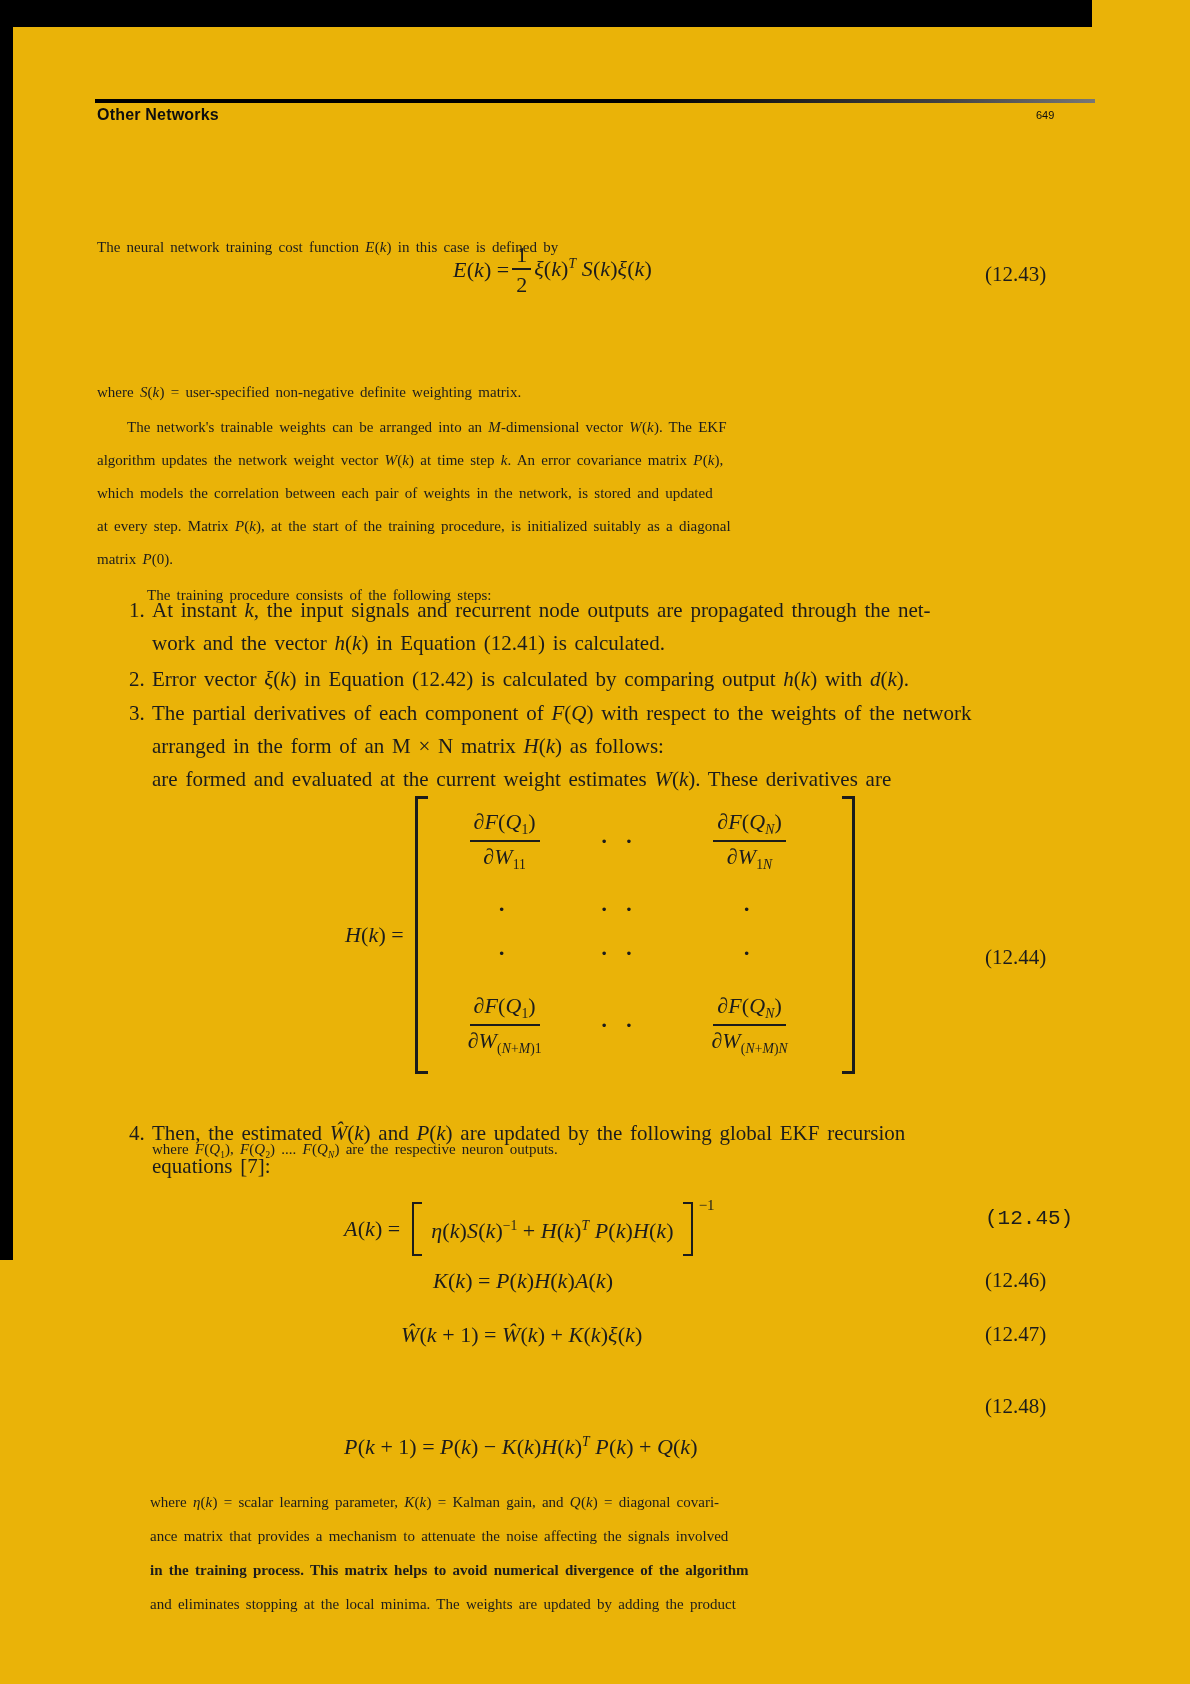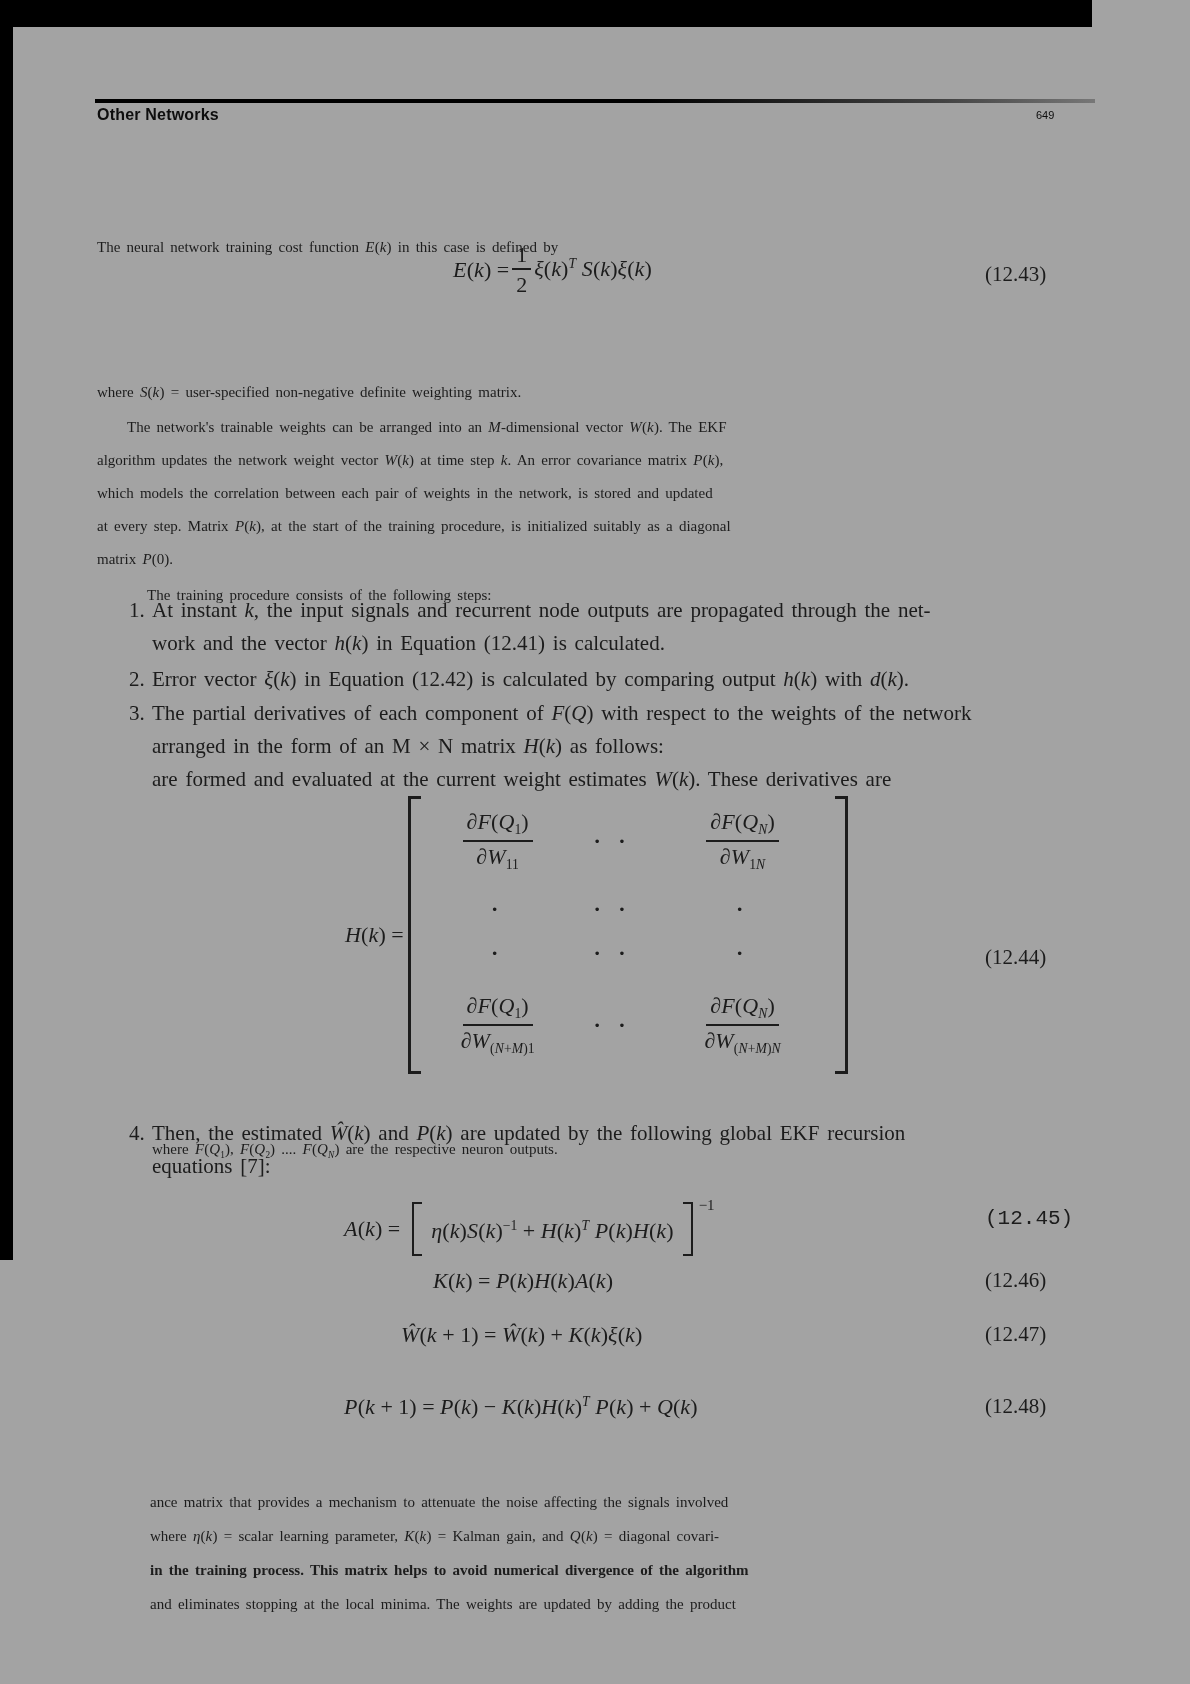--- a/index.html
+++ b/index.html
@@ -1,17 +1,17 @@
 <!DOCTYPE html>
 <html><head>
 <meta charset="utf-8">
 <style>
   html,body{margin:0;padding:0;background:#ffffff;}
   .page{
-    position:relative;width:1190px;height:1684px;background:#a3a3a3;
+    position:relative;width:1190px;height:1684px;background:#eab308;
     font-family:"Liberation Serif","DejaVu Serif",serif;color:#1c1c1c;
     overflow:hidden;
   }
   
   .scan-bar-top{position:absolute;left:0;top:0;width:1092px;height:27px;background:#000;}
   .scan-bar-left{position:absolute;left:0;top:0;width:13px;height:1260px;background:#000;}
   
   .rule{position:absolute;left:95px;top:99px;width:1000px;height:4px;
         background:linear-gradient(to right,#000 0%,#000 55%,#444 85%,#777 100%);}
   .hdr-title{position:absolute;left:97px;top:106px;font-family:"Liberation Sans","DejaVu Sans",sans-serif;
@@ -29,21 +29,21 @@
   
   .eq{position:absolute;font-size:22px;white-space:nowrap;}
   .eq i, .blk i{letter-spacing:.2px;}
   .eqnum{position:absolute;left:985px;font-size:21px;white-space:nowrap;}
   .eqflex{display:inline-flex;align-items:center;margin-left:26px;}
   .frac{display:inline-flex;flex-direction:column;align-items:center;margin:0 3px;}
   .frac .fnum{padding:0 4px 2px;border-bottom:2px solid #1c1c1c;line-height:1.05;}
   .frac .fden{padding-top:3px;line-height:1.05;}
   
   .mtx{display:inline-flex;align-items:center;}
-  .mtx-lhs{margin-right:4px;}
+  .mtx-lhs{margin-right:11px;}
   .brk{width:13px;height:278px;display:inline-block;box-sizing:border-box;}
   .brk-l{border:3px solid #1c1c1c;border-right:none;margin-right:8px;}
   .brk-r{border:3px solid #1c1c1c;border-left:none;margin-left:8px;}
   .mtx-grid{display:grid;grid-template-columns:138px 92px 168px;grid-template-rows:92px 44px 44px 100px;
             align-items:center;justify-items:center;}
   .dots{font-size:22px;font-weight:bold;letter-spacing:6px;}
   
   .sbrk{display:inline-block;width:10px;height:54px;vertical-align:middle;box-sizing:border-box;}
   .sbrk-l{border:2.5px solid #1c1c1c;border-right:none;margin:0 4px 0 6px;}
   .sbrk-r{border:2.5px solid #1c1c1c;border-left:none;margin-left:4px;}
@@ -169,25 +169,25 @@
   <div class="eq" style="left:433px;top:1268px;">
     <span><i>K</i>(<i>k</i>) = <i>P</i>(<i>k</i>)<i>H</i>(<i>k</i>)<i>A</i>(<i>k</i>)</span>
   </div>
   <div class="eqnum" style="top:1268px;">(12.46)</div>
 
   <div class="eq" style="left:401px;top:1322px;">
     <span><i>Ŵ</i>(<i>k</i> + 1) = <i>Ŵ</i>(<i>k</i>) + <i>K</i>(<i>k</i>)<i>ξ</i>(<i>k</i>)</span>
   </div>
   <div class="eqnum" style="top:1322px;">(12.47)</div>
 
-  <div class="eq" style="left:344px;top:1394px;">
+  <div class="eq" style="left:344px;top:1434px;">
     <span><i>P</i>(<i>k</i> + 1) = <i>P</i>(<i>k</i>) − <i>K</i>(<i>k</i>)<i>H</i>(<i>k</i>)<sup><i>T</i></sup> <i>P</i>(<i>k</i>) + <i>Q</i>(<i>k</i>)</span>
   </div>
   <div class="eqnum" style="top:1394px;">(12.48)</div>
 
   <div class="blk" style="left:150px;top:1437px;">
+    <div class="ln" style="height:34px;line-height:34px;">where <i>η</i>(<i>k</i>) = scalar learning parameter, <i>K</i>(<i>k</i>) = Kalman gain, and <i>Q</i>(<i>k</i>) = diagonal covari-</div>
     <div class="ln" style="height:34px;line-height:34px;">ance matrix that provides a mechanism to attenuate the noise affecting the signals involved</div>
-    <div class="ln" style="height:34px;line-height:34px;">where <i>η</i>(<i>k</i>) = scalar learning parameter, <i>K</i>(<i>k</i>) = Kalman gain, and <i>Q</i>(<i>k</i>) = diagonal covari-</div>
     <div class="ln" style="height:34px;line-height:34px;font-weight:bold;">in the training process. This matrix helps to avoid numerical divergence of the algorithm</div>
     <div class="ln" style="height:34px;line-height:34px;">and eliminates stopping at the local minima. The weights are updated by adding the product</div>
   </div>
 
 </div>
 
 </body></html>

